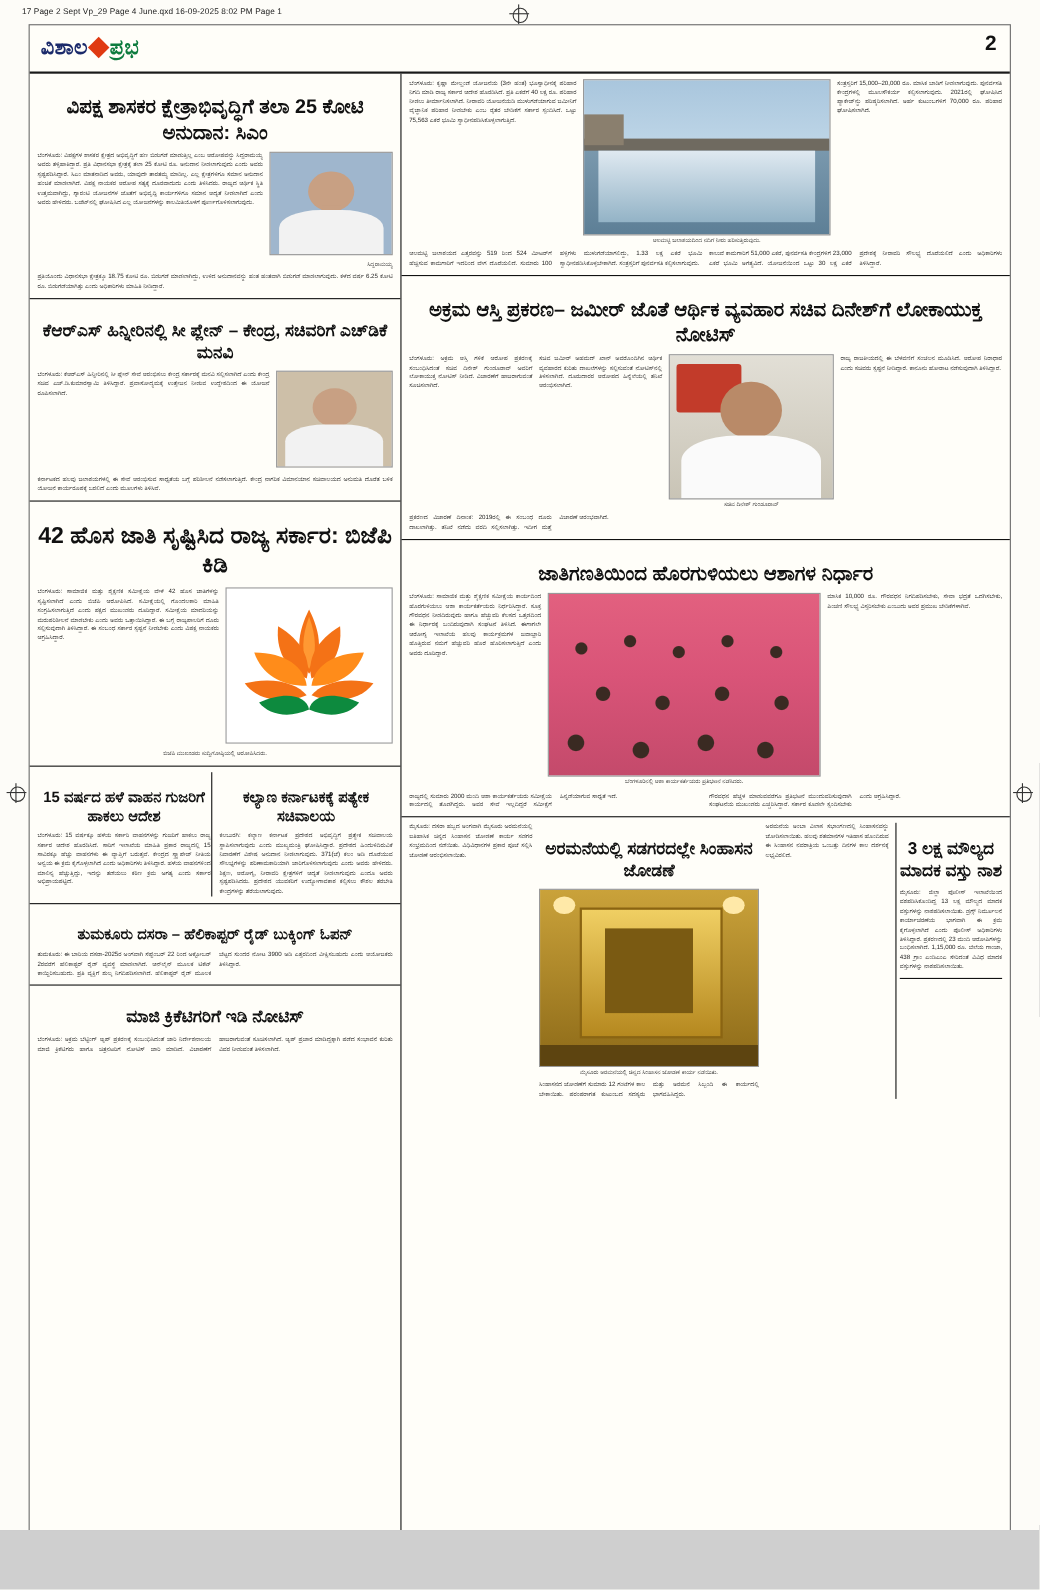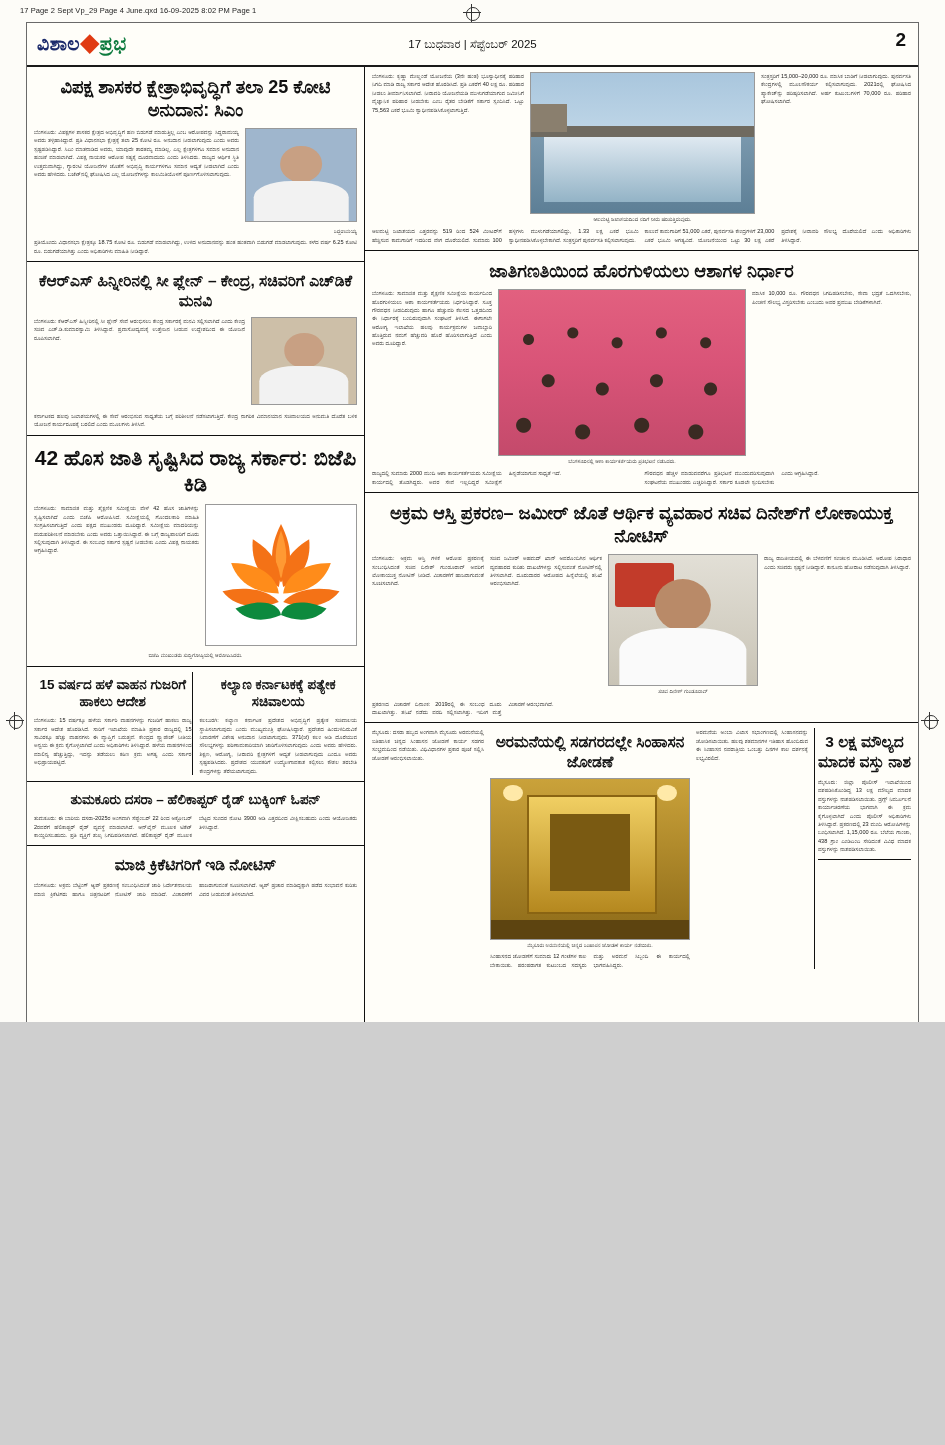--- a/index.html
+++ b/index.html
@@ -1,18 +1,18 @@
 <!DOCTYPE html>
 <html><head>
 <meta charset="utf-8">
 <style>
   html,body{margin:0;padding:0;background:#cfcfcf;}
   body{font-family:"Liberation Sans",sans-serif;}
   .page{
-    position:relative;width:945px;height:1022px;background:#fdfcf8;margin:0 auto;
+    position:relative;width:945px;height:1391px;background:#fdfcf8;margin:0 auto;
     box-sizing:border-box;overflow:hidden;
   }
   .printmark{
     position:absolute;top:6px;left:20px;font-size:7.5px;color:#222;letter-spacing:.1px;
     white-space:nowrap;
   }
   .regmark{position:absolute;width:18px;height:18px;}
   .regmark:before{content:"";position:absolute;left:8px;top:0;width:1px;height:18px;background:#333;}
   .regmark:after{content:"";position:absolute;top:8px;left:0;height:1px;width:18px;background:#333;}
   .regmark .circ{position:absolute;left:3px;top:3px;width:12px;height:12px;border:1px solid #333;border-radius:50%;}
@@ -38,21 +38,21 @@
   }
   .pageno{position:absolute;right:12px;top:6px;font-size:19px;font-weight:bold;color:#111;}
 
   .cols{display:flex;height:calc(100% - 46px);box-sizing:border-box;}
   .colL{width:338px;border-right:1.5px solid #111;box-sizing:border-box;}
   .colR{flex:1;box-sizing:border-box;}
 
   .blk{border-bottom:1.5px solid #111;box-sizing:border-box;padding:5px 7px 6px 7px;}
   .blk:last-child{border-bottom:none;}
   .hl{
-    text-align:center;font-weight:bold;color:#111;line-height:1.28;margin:4px 0 6px 0;
+    text-align:center;font-weight:bold;color:#111;line-height:1.28;margin:14px 0 6px 0;
   }
   .hl.h1{font-size:21px;}
   .hl.h2{font-size:18px;}
   .hl.h3{font-size:15.5px;}
   .hl.h4{font-size:13.5px;}
   .hl.big{font-size:25px;letter-spacing:.3px;}
   .sub2{display:flex;gap:0;}
   .sub2 > div{flex:1;}
   .tcol{
     font-size:5.6px;line-height:1.5;text-align:justify;color:#1a1a1a;
@@ -98,21 +98,20 @@
   <div class="regmark rm-right">
       <span class="circ"></span>
     </div>
 
   <div class="sheet">
 
     <div class="masthead">
       <div class="logo">
         <span>ವಿಶಾಲ</span><span class="dot">◆</span><span class="p2">ಪ್ರಭ</span>
       </div>
-      <div class="mh-date">17 ಬುಧವಾರ | ಸೆಪ್ಟೆಂಬರ್ 2025</div>
       <div class="pageno">2</div>
     </div>
 
     <div class="cols">
 
       <div class="colL">
 
         <div class="blk">
           <div class="hl h2">ವಿಪಕ್ಷ ಶಾಸಕರ ಕ್ಷೇತ್ರಾಭಿವೃದ್ಧಿಗೆ ತಲಾ 25 ಕೋಟಿ ಅನುದಾನ: ಸಿಎಂ</div>
           <div class="wrapimg imgbox" style="width:110px;height:92px;">
@@ -209,20 +208,47 @@
             </div>
           </div>
           <div class="inline-row" style="margin-top:4px;">
             <div style="flex:1;">
               <div class="tcol flow c2">ಆಲಮಟ್ಟಿ ಜಲಾಶಯದ ಎತ್ತರವನ್ನು 519 ರಿಂದ 524 ಮೀಟರ್‌ಗೆ ಹೆಚ್ಚಿಸುವ ಕಾಮಗಾರಿಗೆ ಇದರಿಂದ ವೇಗ ದೊರೆಯಲಿದೆ. ಸುಮಾರು 100 ಹಳ್ಳಿಗಳು ಮುಳುಗಡೆಯಾಗಲಿದ್ದು, 1.33 ಲಕ್ಷ ಎಕರೆ ಭೂಮಿ ಸ್ವಾಧೀನಪಡಿಸಿಕೊಳ್ಳಬೇಕಾಗಿದೆ. ಸಂತ್ರಸ್ತರಿಗೆ ಪುನರ್ವಸತಿ ಕಲ್ಪಿಸಲಾಗುವುದು.</div>
             </div>
             <div style="flex:1;">
               <div class="tcol flow c2">ಕಾಲುವೆ ಕಾಮಗಾರಿಗೆ 51,000 ಎಕರೆ, ಪುನರ್ವಸತಿ ಕೇಂದ್ರಗಳಿಗೆ 23,000 ಎಕರೆ ಭೂಮಿ ಅಗತ್ಯವಿದೆ. ಯೋಜನೆಯಿಂದ ಒಟ್ಟು 30 ಲಕ್ಷ ಎಕರೆ ಪ್ರದೇಶಕ್ಕೆ ನೀರಾವರಿ ಸೌಲಭ್ಯ ದೊರೆಯಲಿದೆ ಎಂದು ಅಧಿಕಾರಿಗಳು ತಿಳಿಸಿದ್ದಾರೆ.</div>
             </div>
           </div>
+        </div>
+
+        <div class="blk">
+          <div class="hl h2">ಅಕ್ರಮ ಆಸ್ತಿ ಪ್ರಕರಣ– ಜಮೀರ್ ಜೊತೆ ಆರ್ಥಿಕ ವ್ಯವಹಾರ ಸಚಿವ ದಿನೇಶ್‌ಗೆ ಲೋಕಾಯುಕ್ತ ನೋಟಿಸ್</div>
+          <div class="inline-row">
+            <div style="width:112px;">
+              <div class="tcol">ಬೆಂಗಳೂರು: ಅಕ್ರಮ ಆಸ್ತಿ ಗಳಿಕೆ ಆರೋಪ ಪ್ರಕರಣಕ್ಕೆ ಸಂಬಂಧಿಸಿದಂತೆ ಸಚಿವ ದಿನೇಶ್ ಗುಂಡೂರಾವ್ ಅವರಿಗೆ ಲೋಕಾಯುಕ್ತ ನೋಟಿಸ್ ನೀಡಿದೆ. ವಿಚಾರಣೆಗೆ ಹಾಜರಾಗುವಂತೆ ಸೂಚಿಸಲಾಗಿದೆ.</div>
+            </div>
+            <div style="width:112px;">
+              <div class="tcol">ಸಚಿವ ಜಮೀರ್ ಅಹಮದ್ ಖಾನ್ ಅವರೊಂದಿಗಿನ ಆರ್ಥಿಕ ವ್ಯವಹಾರದ ಕುರಿತು ದಾಖಲೆಗಳನ್ನು ಸಲ್ಲಿಸುವಂತೆ ನೋಟಿಸ್‌ನಲ್ಲಿ ತಿಳಿಸಲಾಗಿದೆ. ದೂರುದಾರರ ಆರೋಪದ ಹಿನ್ನೆಲೆಯಲ್ಲಿ ತನಿಖೆ ಆರಂಭಿಸಲಾಗಿದೆ.</div>
+            </div>
+            <div style="width:150px;">
+              <div class="imgbox" style="height:130px;">
+                <div class="ph" style="position:relative;background:linear-gradient(#e2dfd6,#c9c4b6);">
+                  <div style="position:absolute;left:4%;top:6%;width:40%;height:34%;background:#c23b2a;border-radius:3px;"></div>
+                  <div class="person-head" style="background:#b98a68;"></div>
+                  <div class="person-neck" style="background:#b98a68;"></div>
+                  <div class="person-body" style="background:#fafafa;"></div>
+                </div>
+              </div>
+              <div class="cap">ಸಚಿವ ದಿನೇಶ್ ಗುಂಡೂರಾವ್</div>
+            </div>
+            <div style="flex:1;">
+              <div class="tcol">ರಾಜ್ಯ ರಾಜಕೀಯದಲ್ಲಿ ಈ ಬೆಳವಣಿಗೆ ಸಂಚಲನ ಮೂಡಿಸಿದೆ. ಆರೋಪ ನಿರಾಧಾರ ಎಂದು ಸಚಿವರು ಸ್ಪಷ್ಟನೆ ನೀಡಿದ್ದಾರೆ. ಕಾನೂನು ಹೋರಾಟ ನಡೆಸುವುದಾಗಿ ತಿಳಿಸಿದ್ದಾರೆ.</div>
+            </div>
+          </div>
+          <div class="tcol flow c4" style="margin-top:4px;">ಪ್ರಕರಣದ ವಿಚಾರಣೆ ದಿನಾಂಕ: 2019ರಲ್ಲಿ ಈ ಸಂಬಂಧ ದೂರು ದಾಖಲಾಗಿತ್ತು. ತನಿಖೆ ನಡೆದು ವರದಿ ಸಲ್ಲಿಸಲಾಗಿತ್ತು. ಇದೀಗ ಮತ್ತೆ ವಿಚಾರಣೆ ಆರಂಭವಾಗಿದೆ.</div>
         </div>
 
         <div class="blk">
           <div class="hl h2">ಜಾತಿಗಣತಿಯಿಂದ ಹೊರಗುಳಿಯಲು ಆಶಾಗಳ ನಿರ್ಧಾರ</div>
           <div class="inline-row">
             <div style="width:120px;">
               <div class="tcol">ಬೆಂಗಳೂರು: ಸಾಮಾಜಿಕ ಮತ್ತು ಶೈಕ್ಷಣಿಕ ಸಮೀಕ್ಷೆಯ ಕಾರ್ಯದಿಂದ ಹೊರಗುಳಿಯಲು ಆಶಾ ಕಾರ್ಯಕರ್ತೆಯರು ನಿರ್ಧರಿಸಿದ್ದಾರೆ. ಸೂಕ್ತ ಗೌರವಧನ ನೀಡದಿರುವುದು ಹಾಗೂ ಹೆಚ್ಚುವರಿ ಕೆಲಸದ ಒತ್ತಡದಿಂದ ಈ ನಿರ್ಧಾರಕ್ಕೆ ಬಂದಿರುವುದಾಗಿ ಸಂಘಟನೆ ತಿಳಿಸಿದೆ. ಈಗಾಗಲೇ ಆರೋಗ್ಯ ಇಲಾಖೆಯ ಹಲವು ಕಾರ್ಯಕ್ರಮಗಳ ಜವಾಬ್ದಾರಿ ಹೊತ್ತಿರುವ ನಮಗೆ ಹೆಚ್ಚುವರಿ ಹೊರೆ ಹೊರಿಸಲಾಗುತ್ತಿದೆ ಎಂದು ಅವರು ದೂರಿದ್ದಾರೆ.</div>
             </div>
             <div style="width:248px;">
               <div class="imgbox" style="height:165px;">
@@ -252,47 +278,20 @@
           <div class="inline-row" style="margin-top:4px;">
             <div style="flex:1;">
               <div class="tcol flow c2">ರಾಜ್ಯದಲ್ಲಿ ಸುಮಾರು 2000 ಮಂದಿ ಆಶಾ ಕಾರ್ಯಕರ್ತೆಯರು ಸಮೀಕ್ಷೆಯ ಕಾರ್ಯದಲ್ಲಿ ತೊಡಗಿದ್ದರು. ಅವರ ಸೇವೆ ಇಲ್ಲದಿದ್ದರೆ ಸಮೀಕ್ಷೆಗೆ ಹಿನ್ನಡೆಯಾಗುವ ಸಾಧ್ಯತೆ ಇದೆ.</div>
             </div>
             <div style="flex:1;">
               <div class="tcol flow c2">ಗೌರವಧನ ಹೆಚ್ಚಳ ಮಾಡುವವರೆಗೂ ಪ್ರತಿಭಟನೆ ಮುಂದುವರಿಸುವುದಾಗಿ ಸಂಘಟನೆಯ ಮುಖಂಡರು ಎಚ್ಚರಿಸಿದ್ದಾರೆ. ಸರ್ಕಾರ ಕೂಡಲೇ ಸ್ಪಂದಿಸಬೇಕು ಎಂದು ಆಗ್ರಹಿಸಿದ್ದಾರೆ.</div>
             </div>
           </div>
         </div>
 
-        <div class="blk">
-          <div class="hl h2">ಅಕ್ರಮ ಆಸ್ತಿ ಪ್ರಕರಣ– ಜಮೀರ್ ಜೊತೆ ಆರ್ಥಿಕ ವ್ಯವಹಾರ ಸಚಿವ ದಿನೇಶ್‌ಗೆ ಲೋಕಾಯುಕ್ತ ನೋಟಿಸ್</div>
-          <div class="inline-row">
-            <div style="width:112px;">
-              <div class="tcol">ಬೆಂಗಳೂರು: ಅಕ್ರಮ ಆಸ್ತಿ ಗಳಿಕೆ ಆರೋಪ ಪ್ರಕರಣಕ್ಕೆ ಸಂಬಂಧಿಸಿದಂತೆ ಸಚಿವ ದಿನೇಶ್ ಗುಂಡೂರಾವ್ ಅವರಿಗೆ ಲೋಕಾಯುಕ್ತ ನೋಟಿಸ್ ನೀಡಿದೆ. ವಿಚಾರಣೆಗೆ ಹಾಜರಾಗುವಂತೆ ಸೂಚಿಸಲಾಗಿದೆ.</div>
-            </div>
-            <div style="width:112px;">
-              <div class="tcol">ಸಚಿವ ಜಮೀರ್ ಅಹಮದ್ ಖಾನ್ ಅವರೊಂದಿಗಿನ ಆರ್ಥಿಕ ವ್ಯವಹಾರದ ಕುರಿತು ದಾಖಲೆಗಳನ್ನು ಸಲ್ಲಿಸುವಂತೆ ನೋಟಿಸ್‌ನಲ್ಲಿ ತಿಳಿಸಲಾಗಿದೆ. ದೂರುದಾರರ ಆರೋಪದ ಹಿನ್ನೆಲೆಯಲ್ಲಿ ತನಿಖೆ ಆರಂಭಿಸಲಾಗಿದೆ.</div>
-            </div>
-            <div style="width:150px;">
-              <div class="imgbox" style="height:130px;">
-                <div class="ph" style="position:relative;background:linear-gradient(#e2dfd6,#c9c4b6);">
-                  <div style="position:absolute;left:4%;top:6%;width:40%;height:34%;background:#c23b2a;border-radius:3px;"></div>
-                  <div class="person-head" style="background:#b98a68;"></div>
-                  <div class="person-neck" style="background:#b98a68;"></div>
-                  <div class="person-body" style="background:#fafafa;"></div>
-                </div>
-              </div>
-              <div class="cap">ಸಚಿವ ದಿನೇಶ್ ಗುಂಡೂರಾವ್</div>
-            </div>
-            <div style="flex:1;">
-              <div class="tcol">ರಾಜ್ಯ ರಾಜಕೀಯದಲ್ಲಿ ಈ ಬೆಳವಣಿಗೆ ಸಂಚಲನ ಮೂಡಿಸಿದೆ. ಆರೋಪ ನಿರಾಧಾರ ಎಂದು ಸಚಿವರು ಸ್ಪಷ್ಟನೆ ನೀಡಿದ್ದಾರೆ. ಕಾನೂನು ಹೋರಾಟ ನಡೆಸುವುದಾಗಿ ತಿಳಿಸಿದ್ದಾರೆ.</div>
-            </div>
-          </div>
-          <div class="tcol flow c4" style="margin-top:4px;">ಪ್ರಕರಣದ ವಿಚಾರಣೆ ದಿನಾಂಕ: 2019ರಲ್ಲಿ ಈ ಸಂಬಂಧ ದೂರು ದಾಖಲಾಗಿತ್ತು. ತನಿಖೆ ನಡೆದು ವರದಿ ಸಲ್ಲಿಸಲಾಗಿತ್ತು. ಇದೀಗ ಮತ್ತೆ ವಿಚಾರಣೆ ಆರಂಭವಾಗಿದೆ.</div>
-        </div>
-
         <div class="blk" style="border-bottom:none;">
           <div class="inline-row">
 
             <div style="width:112px;">
               <div class="tcol">ಮೈಸೂರು: ದಸರಾ ಹಬ್ಬದ ಅಂಗವಾಗಿ ಮೈಸೂರು ಅರಮನೆಯಲ್ಲಿ ಐತಿಹಾಸಿಕ ಚಿನ್ನದ ಸಿಂಹಾಸನ ಜೋಡಣೆ ಕಾರ್ಯ ಸಡಗರ ಸಂಭ್ರಮದಿಂದ ನಡೆಯಿತು. ವಿಧಿವಿಧಾನಗಳ ಪ್ರಕಾರ ಪೂಜೆ ಸಲ್ಲಿಸಿ ಜೋಡಣೆ ಆರಂಭಿಸಲಾಯಿತು.</div>
             </div>
 
             <div style="width:200px;">
               <div class="hl h3">ಅರಮನೆಯಲ್ಲಿ ಸಡಗರದಲ್ಲೇ ಸಿಂಹಾಸನ ಜೋಡಣೆ</div>
               <div class="imgbox" style="height:160px;">

